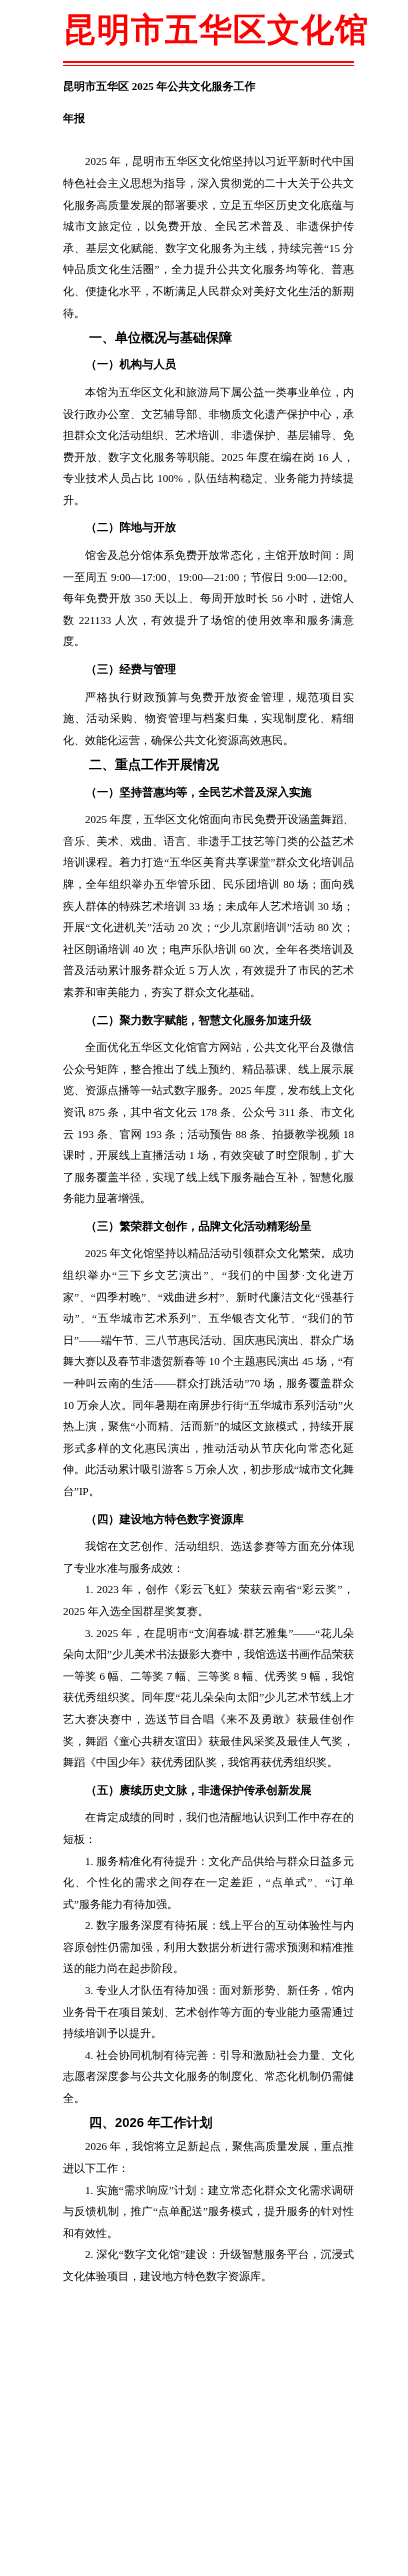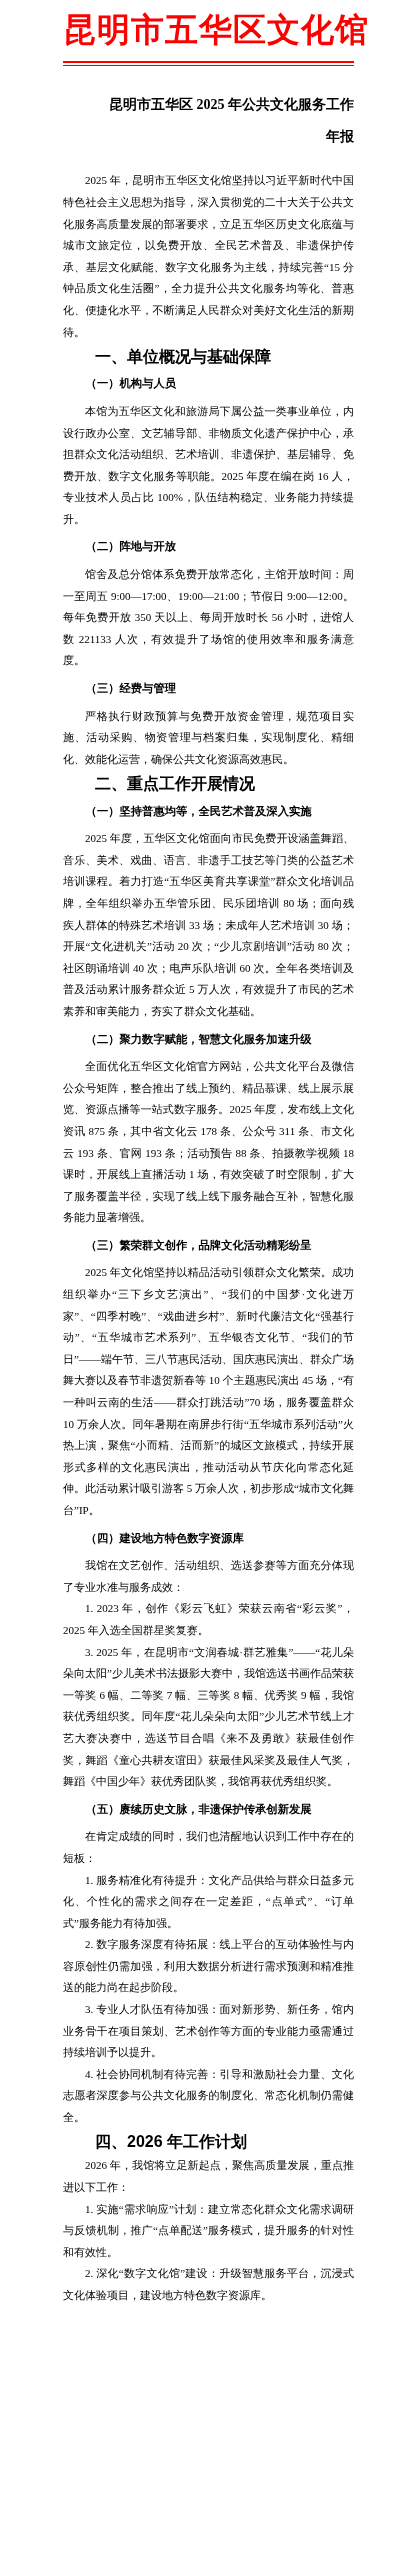--- a/index.html
+++ b/index.html
@@ -24,38 +24,38 @@
     letter-spacing:1px;
     white-space:nowrap;
   }
   .red-rule{
     margin-top:7.2px;
     height:1.5px;
     border-top:2.1px solid #fe0000;
     border-bottom:1px solid #fe0000;
   }
   .doc-title{
-    margin-top:23px;
-    text-align:right;
+    margin-top:4px;
+    text-align:left;
     font-weight:bold;
-    font-size:14px;
+    font-size:11px;
     line-height:32px;
     color:#000000;
   }
   .content{
     margin-top:17.5px;
     font-size:11px;
     line-height:21.6px;
     text-align:justify;
   }
   .para{ text-indent:2em; margin:0; }
   .h1{
     font-family:"Liberation Sans","DejaVu Sans",sans-serif;
     font-weight:bold;
-    font-size:16px;
+    font-size:13px;
     line-height:21.6px;
     margin:2.6px 0;
     text-indent:2em;
     text-align:left;
   }
   .h2{
     font-weight:bold;
     font-size:11.3px;
     line-height:21.6px;
     margin:6px 0;

